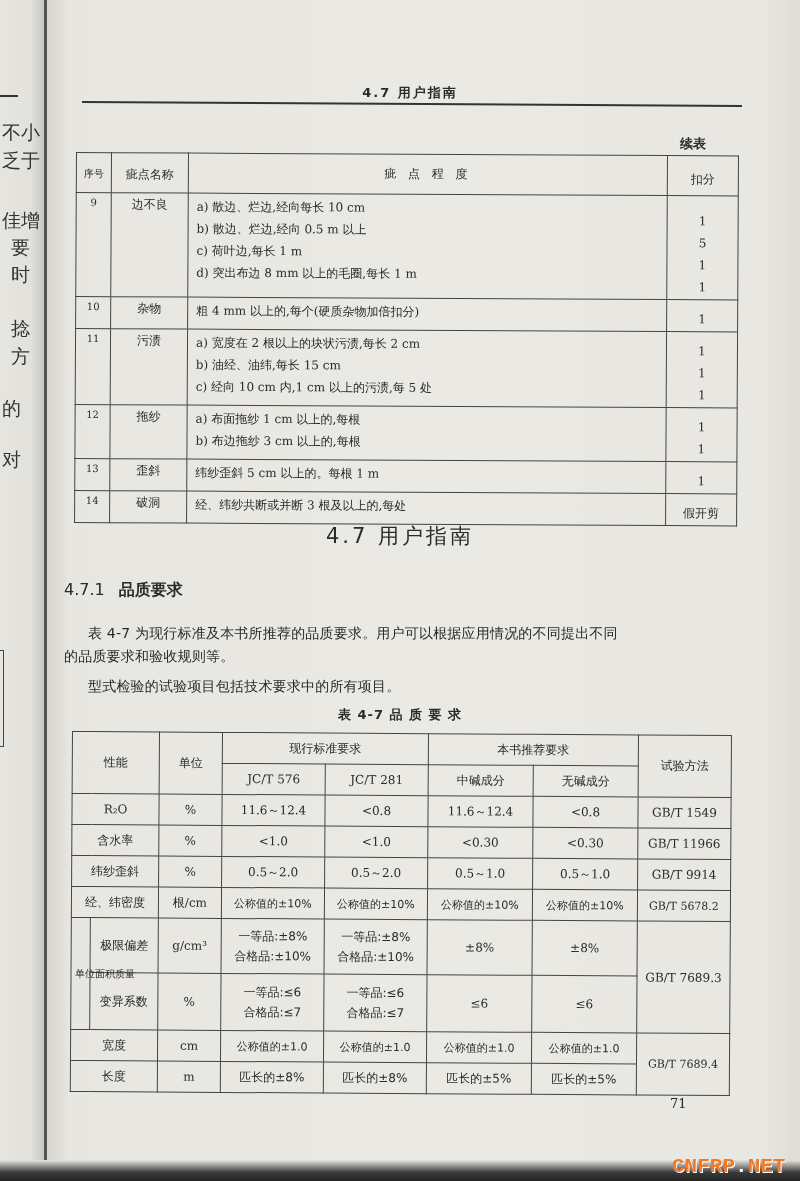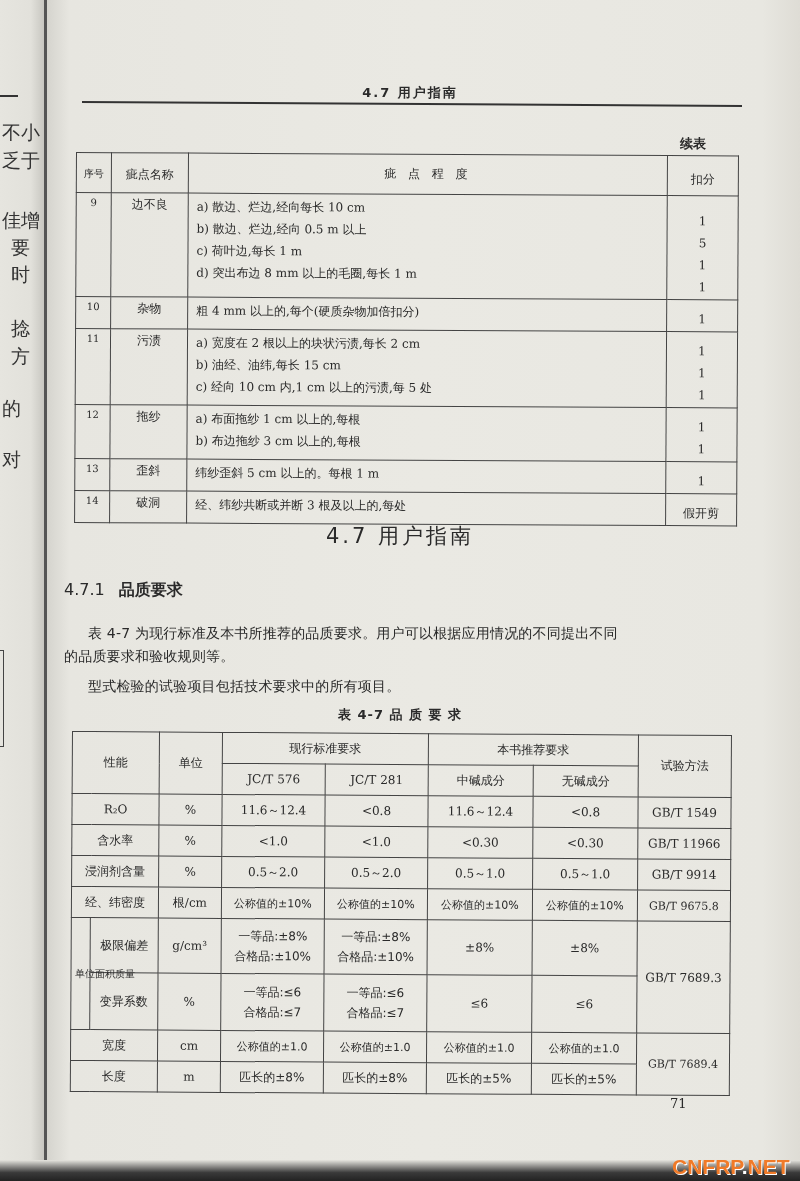--- a/index.html
+++ b/index.html
@@ -65,21 +65,21 @@
   .t2-caption { position:absolute; left:300px; top:706px; width:200px; text-align:center; font-family:"DejaVu Sans",sans-serif; font-size:13px; font-weight:bold; letter-spacing:1px;}
 
   .t2 { left:72px; top:731px; width:660px; font-size:12px; text-align:center; transform:rotate(0.35deg); transform-origin:left top; }
   .t2 td { height:30px; padding:0 2px; white-space:nowrap; }
   .t2 .hd { font-family:"DejaVu Sans",sans-serif; }
   .vert { width:14px; font-size:10px; line-height:12px; font-family:"DejaVu Sans",sans-serif; padding:0 1px; }
   .two-line { line-height:20px;margin-top:8px; }
 
   .page-num { position:absolute; left:670px; top:1096px; font-size:13px;text-align:center; }
   .watermark {
-    position:absolute; left:672px; top:1155px; font-family:Liberation Sans, sans-serif;
+    position:absolute; left:672px; top:1155px; font-family:Liberation Mono, monospace;
     font-weight:bold; font-size:21px; letter-spacing:0px;
   }
   .watermark .wm1 { color:#f07a28; text-shadow:1px 1px 0 #fff; }
   .watermark .wm2 { color:#ffffff; }
   .watermark .wm3 { color:#f07a28; text-shadow:1px 1px 0 #fff;}
 </style>
 </head>
 <body>
 
 <div class="prev-page">
@@ -224,36 +224,36 @@
   <tr>
     <td colspan="2" class="hd">含水率</td>
     <td>%</td>
     <td>&lt;1.0</td>
     <td>&lt;1.0</td>
     <td>&lt;0.30</td>
     <td>&lt;0.30</td>
     <td>GB/T 11966</td>
   </tr>
   <tr>
-    <td colspan="2" class="hd">浸润剂含量</td>
+    <td colspan="2" class="hd">纬纱歪斜</td>
     <td>%</td>
     <td>0.5～2.0</td>
     <td>0.5～2.0</td>
     <td>0.5～1.0</td>
     <td>0.5～1.0</td>
     <td>GB/T 9914</td>
   </tr>
   <tr>
     <td colspan="2" class="hd">经、纬密度</td>
     <td>根/cm</td>
     <td class="hd" style="font-size:11px">公称值的±10%</td>
     <td class="hd" style="font-size:11px">公称值的±10%</td>
     <td class="hd" style="font-size:11px">公称值的±10%</td>
     <td class="hd" style="font-size:11px">公称值的±10%</td>
-    <td style="font-size:11px">GB/T 9675.8</td>
+    <td style="font-size:11px">GB/T 5678.2</td>
   </tr>
   <tr>
     <td rowspan="2" class="vert"><span style="display:inline-block;width:11px;word-break:break-all;">单位面积质量</span></td>
     <td class="hd" style="height:54px">极限偏差</td>
     <td>g/cm³</td>
     <td class="hd two-line">
           <div>一等品:±8%</div>
           <div>合格品:±10%</div>
         </td>
     <td class="hd two-line">

